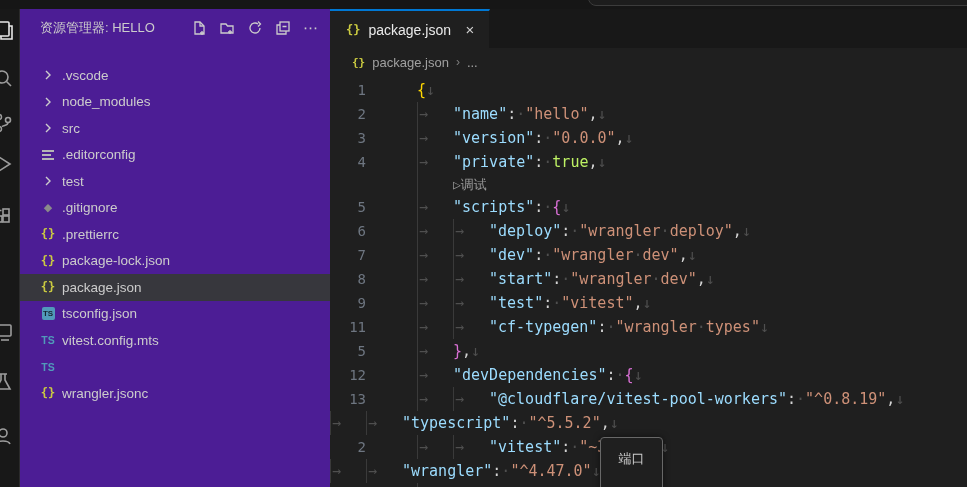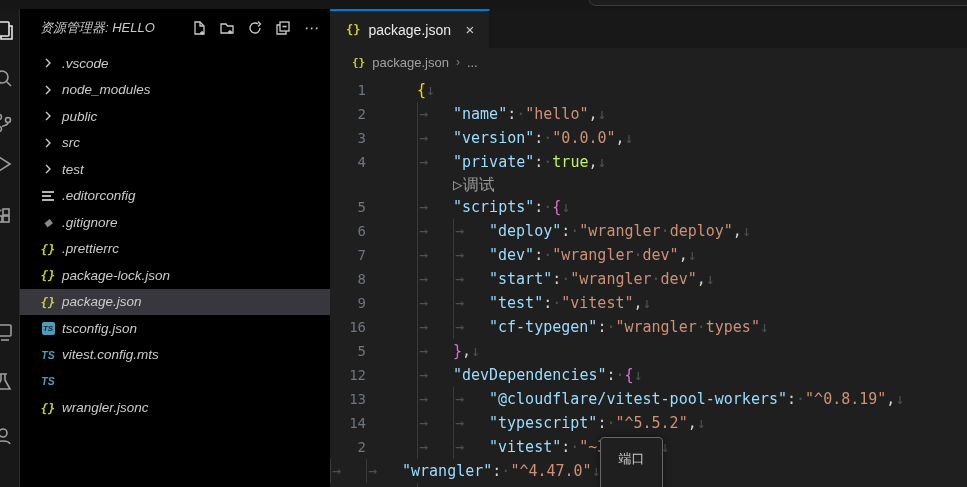--- a/index.html
+++ b/index.html
@@ -13,30 +13,30 @@
                 background:#1d1d1d; border:1px solid #3c3c3c; border-radius:8px; }
 
   
   .activity-bar { position:absolute; left:0; top:9px; width:20px; height:478px;
                   background:#181818; border-right:1px solid #2b2b2b; overflow:hidden; z-index:4; }
   .ab-icon { position:absolute; left:-9px; width:24px; height:24px; }
   .ab-icon svg { width:24px; height:24px; stroke:#9d9d9d; fill:none; stroke-width:1.6; }
   .ab-icon.active svg { stroke:#e7e7e7; }
 
   
-  .sidebar { position:absolute; left:20px; top:9px; width:310px; height:478px; background:#000000;font-style:italic; }
+  .sidebar { position:absolute; left:20px; top:9px; width:310px; height:478px; background:#4c1d95; }
   .sb-header { display:flex; align-items:center; height:38px; padding:0 8px 0 20px; }
   .sb-title { font-size:13px; color:#cccccc; white-space:nowrap; flex:1; }
   .sb-toolbar { display:flex; align-items:center; gap:6px; }
   .sb-tool { width:22px; height:22px; display:flex; align-items:center; justify-content:center;
              border-radius:4px; color:#cccccc; }
   .sb-tool svg { width:16px; height:16px; stroke:#cccccc; fill:none; stroke-width:1.3; }
   .sb-tool.dots { font-size:15px; letter-spacing:1px; }
 
-  .file-tree { margin-top:3px; }
+  .file-tree { margin-top:15px; }
   .tree-row { display:flex; align-items:center; height:26.5px; padding-left:20px;
               font-size:13.5px; color:#cccccc; cursor:pointer; white-space:nowrap; }
   .tree-row.selected { background:#37373d; }
   .tree-ico { width:16px; height:16px; margin-right:6px; display:inline-flex;
               align-items:center; justify-content:center; flex:none; }
   .chev svg { width:16px; height:16px; stroke:#cccccc; fill:none; stroke-width:1.4; }
   .ico-json { color:#cbcb41; font-family:"DejaVu Sans Mono", monospace; font-weight:bold; font-size:12px; }
   .ico-ts { color:#519aba; font-weight:bold; font-size:10.5px; font-family:"Liberation Sans",sans-serif; }
   .ico-tsbox { width:13px; height:13px; background:#519aba; color:#16262f; border-radius:2px;
                font-size:8px; font-weight:bold; display:flex; align-items:center; justify-content:center; }
@@ -57,21 +57,21 @@
   .breadcrumb { height:28px; display:flex; align-items:center; gap:7px; padding-left:22px;
                 font-size:13px; color:#a0a0a0; }
   .bc-sep { color:#7d7d7d; font-size:12px; }
 
   
   .code { position:absolute; left:0; top:69px; width:637px; height:409px; overflow:hidden;
           font-family:"DejaVu Sans Mono", monospace; font-size:15px; }
   .code-line { display:flex; height:24px; line-height:24px; white-space:pre; }
   .ln { width:87px; padding-right:51px; text-align:right; color:#6e7681; flex:none;
         font-size:14px; }
-  .lens-line { height:21px; line-height:21px; font-size:16px; color:#999999; display:flex; }
+  .lens-line { height:21px; line-height:21px; font-size:13px; color:#999999; display:flex; }
   .lens-text { cursor:pointer; }
   .tk-tab { display:inline-block; width:36px; color:#4f4f4f;
             border-left:1px solid #3a3a3a; padding-left:1px; }
   .tk-tab.guide-only { color:transparent; }
   .tk-p    { color:#d4d4d4; }
   .tk-key  { color:#9cdcfe; }
   .tk-str  { color:#ce9178; }
   .tk-bool { color:#bef264; }
   .tk-b1   { color:#ffd700; }
   .tk-b2   { color:#da70d6; }
@@ -177,47 +177,39 @@
           </svg>
         </span>
         <span>node_modules</span>
       </div>
       <div class="tree-row">
         <span class="tree-ico chev">
           <svg viewBox="0 0 16 16">
             <path d="M6 4l4 4-4 4"></path>
           </svg>
         </span>
-        <span>public</span>
-      </div>
-      <div class="tree-row">
-        <span class="tree-ico chev">
-          <svg viewBox="0 0 16 16">
-            <path d="M6 4l4 4-4 4"></path>
-          </svg>
-        </span>
         <span>src</span>
-      </div>
-      <div class="tree-row">
-        <span class="tree-ico chev">
-          <svg viewBox="0 0 16 16">
-            <path d="M6 4l4 4-4 4"></path>
-          </svg>
-        </span>
-        <span>test</span>
       </div>
       <div class="tree-row">
         <span class="tree-ico">
           <span class="ico-edc">
             <i></i>
             <i></i>
             <i></i>
           </span>
         </span>
         <span>.editorconfig</span>
+      </div>
+      <div class="tree-row">
+        <span class="tree-ico chev">
+          <svg viewBox="0 0 16 16">
+            <path d="M6 4l4 4-4 4"></path>
+          </svg>
+        </span>
+        <span>test</span>
       </div>
       <div class="tree-row">
         <span class="tree-ico ico-git">◆</span>
         <span>.gitignore</span>
       </div>
       <div class="tree-row">
         <span class="tree-ico ico-json">{}</span>
         <span>.prettierrc</span>
       </div>
       <div class="tree-row">
@@ -266,25 +258,25 @@
       <div class="code-line"><span class="ln">1</span><span class="tk-b1">{</span><span class="tk-ws">↓</span></div>
       <div class="code-line"><span class="ln">2</span><span class="tk-tab">→</span><span class="tk-key">"name"</span><span class="tk-p">:</span><span class="tk-ws">·</span><span class="tk-str">"hello"</span><span class="tk-p">,</span><span class="tk-ws">↓</span></div>
       <div class="code-line"><span class="ln">3</span><span class="tk-tab">→</span><span class="tk-key">"version"</span><span class="tk-p">:</span><span class="tk-ws">·</span><span class="tk-str">"0.0.0"</span><span class="tk-p">,</span><span class="tk-ws">↓</span></div>
       <div class="code-line"><span class="ln">4</span><span class="tk-tab">→</span><span class="tk-key">"private"</span><span class="tk-p">:</span><span class="tk-ws">·</span><span class="tk-bool">true</span><span class="tk-p">,</span><span class="tk-ws">↓</span></div>
       <div class="code-line lens-line"><span class="ln"></span><span class="tk-tab guide-only">→</span><span class="lens-text">▷调试</span></div>
       <div class="code-line"><span class="ln">5</span><span class="tk-tab">→</span><span class="tk-key">"scripts"</span><span class="tk-p">:</span><span class="tk-ws">·</span><span class="tk-b2">{</span><span class="tk-ws">↓</span></div>
       <div class="code-line"><span class="ln">6</span><span class="tk-tab">→</span><span class="tk-tab">→</span><span class="tk-key">"deploy"</span><span class="tk-p">:</span><span class="tk-ws">·</span><span class="tk-str">"wrangler</span><span class="tk-ws">·</span><span class="tk-str">deploy"</span><span class="tk-p">,</span><span class="tk-ws">↓</span></div>
       <div class="code-line"><span class="ln">7</span><span class="tk-tab">→</span><span class="tk-tab">→</span><span class="tk-key">"dev"</span><span class="tk-p">:</span><span class="tk-ws">·</span><span class="tk-str">"wrangler</span><span class="tk-ws">·</span><span class="tk-str">dev"</span><span class="tk-p">,</span><span class="tk-ws">↓</span></div>
       <div class="code-line"><span class="ln">8</span><span class="tk-tab">→</span><span class="tk-tab">→</span><span class="tk-key">"start"</span><span class="tk-p">:</span><span class="tk-ws">·</span><span class="tk-str">"wrangler</span><span class="tk-ws">·</span><span class="tk-str">dev"</span><span class="tk-p">,</span><span class="tk-ws">↓</span></div>
       <div class="code-line"><span class="ln">9</span><span class="tk-tab">→</span><span class="tk-tab">→</span><span class="tk-key">"test"</span><span class="tk-p">:</span><span class="tk-ws">·</span><span class="tk-str">"vitest"</span><span class="tk-p">,</span><span class="tk-ws">↓</span></div>
-      <div class="code-line"><span class="ln">16</span><span class="tk-tab">→</span><span class="tk-tab">→</span><span class="tk-key">"cf-typegen"</span><span class="tk-p">:</span><span class="tk-ws">·</span><span class="tk-str">"wrangler</span><span class="tk-ws">·</span><span class="tk-str">types"</span><span class="tk-ws">↓</span></div>
+      <div class="code-line"><span class="ln">11</span><span class="tk-tab">→</span><span class="tk-tab">→</span><span class="tk-key">"cf-typegen"</span><span class="tk-p">:</span><span class="tk-ws">·</span><span class="tk-str">"wrangler</span><span class="tk-ws">·</span><span class="tk-str">types"</span><span class="tk-ws">↓</span></div>
       <div class="code-line"><span class="ln">5</span><span class="tk-tab">→</span><span class="tk-b2">}</span><span class="tk-p">,</span><span class="tk-ws">↓</span></div>
       <div class="code-line"><span class="ln">12</span><span class="tk-tab">→</span><span class="tk-key">"devDependencies"</span><span class="tk-p">:</span><span class="tk-ws">·</span><span class="tk-b2">{</span><span class="tk-ws">↓</span></div>
       <div class="code-line"><span class="ln">13</span><span class="tk-tab">→</span><span class="tk-tab">→</span><span class="tk-key">"@cloudflare/vitest-pool-workers"</span><span class="tk-p">:</span><span class="tk-ws">·</span><span class="tk-str">"^0.8.19"</span><span class="tk-p">,</span><span class="tk-ws">↓</span></div>
-      <div class="code-line"><span class="ln">14</span><span class="tk-tab">→</span><span class="tk-tab">→</span><span class="tk-key">"typescript"</span><span class="tk-p">:</span><span class="tk-ws">·</span><span class="tk-str">"^5.5.2"</span><span class="tk-p">,</span><span class="tk-ws">↓</span></div>
+      <div class="code-line"><span class="tk-tab">→</span><span class="tk-tab">→</span><span class="tk-key">"typescript"</span><span class="tk-p">:</span><span class="tk-ws">·</span><span class="tk-str">"^5.5.2"</span><span class="tk-p">,</span><span class="tk-ws">↓</span></div>
       <div class="code-line"><span class="ln">2</span><span class="tk-tab">→</span><span class="tk-tab">→</span><span class="tk-key">"vitest"</span><span class="tk-p">:</span><span class="tk-ws">·</span><span class="tk-str">"~3.2.0"</span><span class="tk-p">,</span><span class="tk-ws">↓</span></div>
       <div class="code-line"><span class="tk-tab">→</span><span class="tk-tab">→</span><span class="tk-key">"wrangler"</span><span class="tk-p">:</span><span class="tk-ws">·</span><span class="tk-str">"^4.47.0"</span><span class="tk-ws">↓</span></div>
       <div class="code-line"><span class="ln">17</span><span class="tk-tab">→</span><span class="tk-b2">}</span></div>
     </div>
 </div>
 
 <div class="ports-popup">
   <span>端口</span>
 </div>
 

